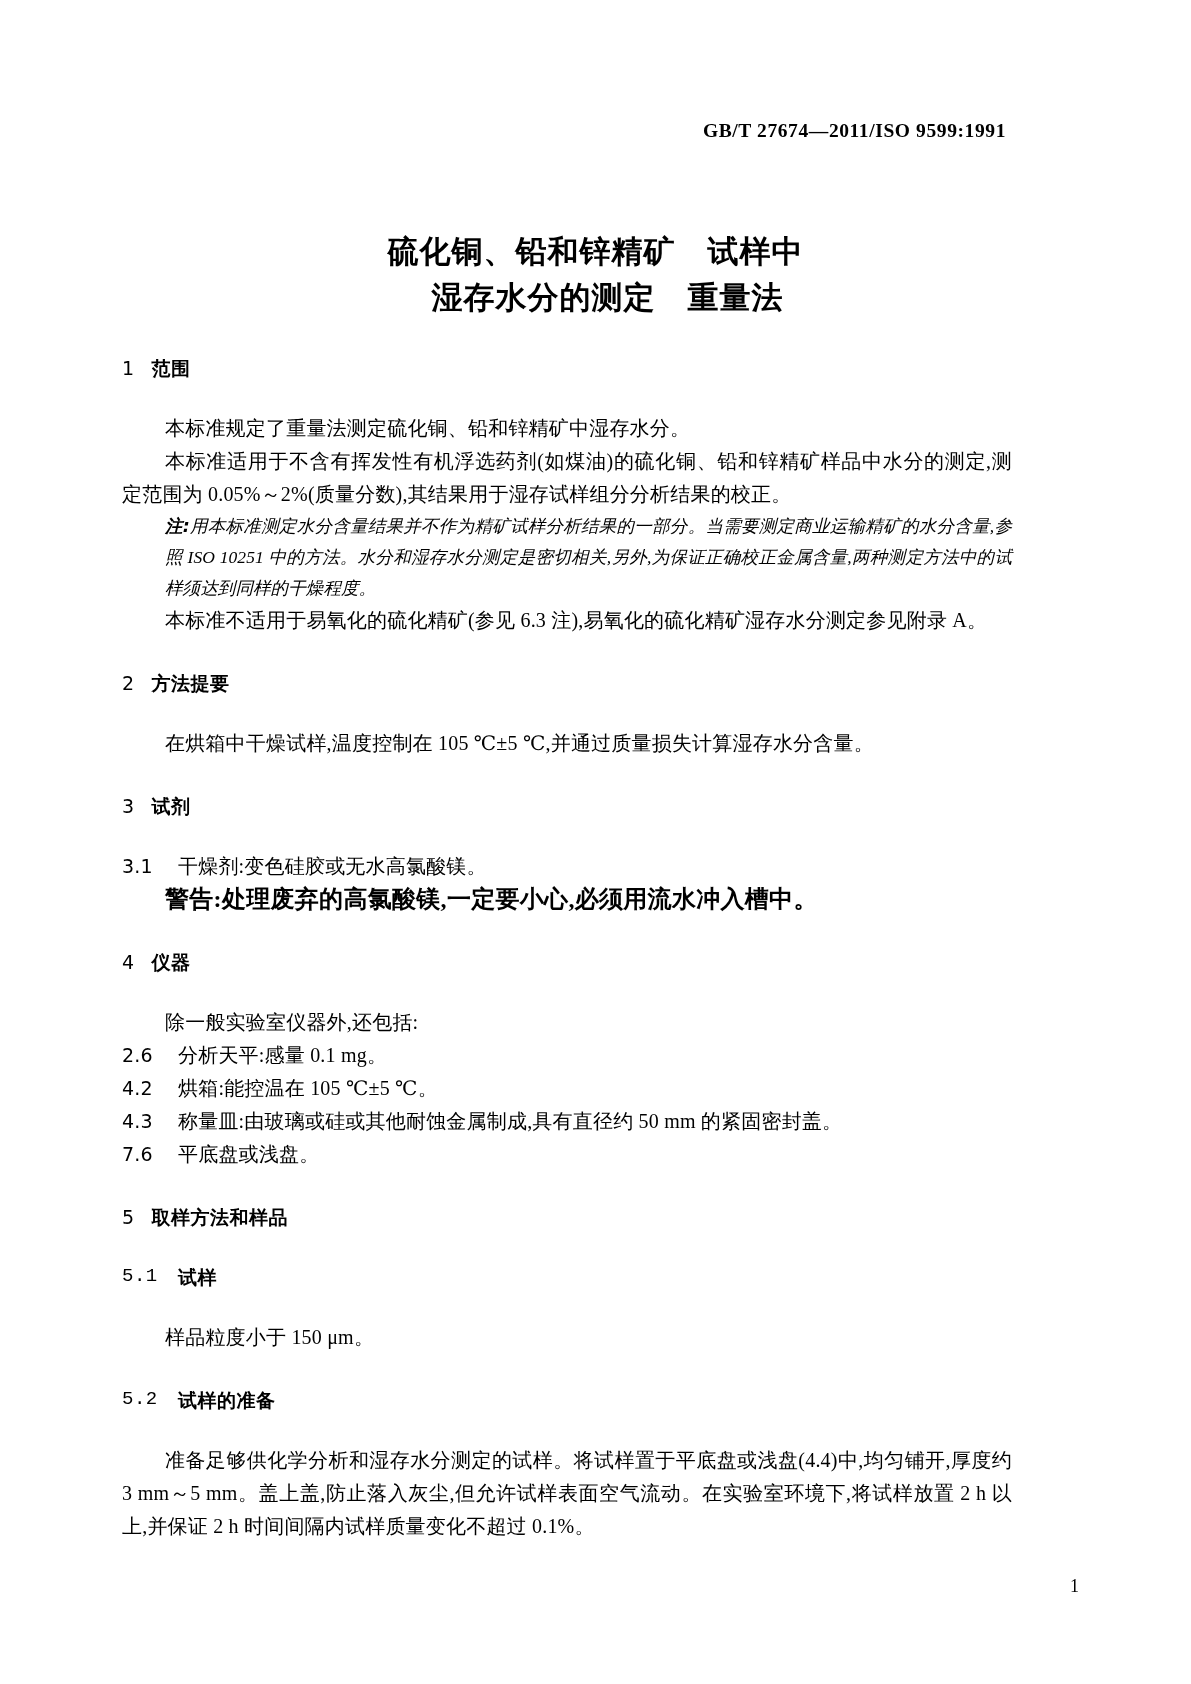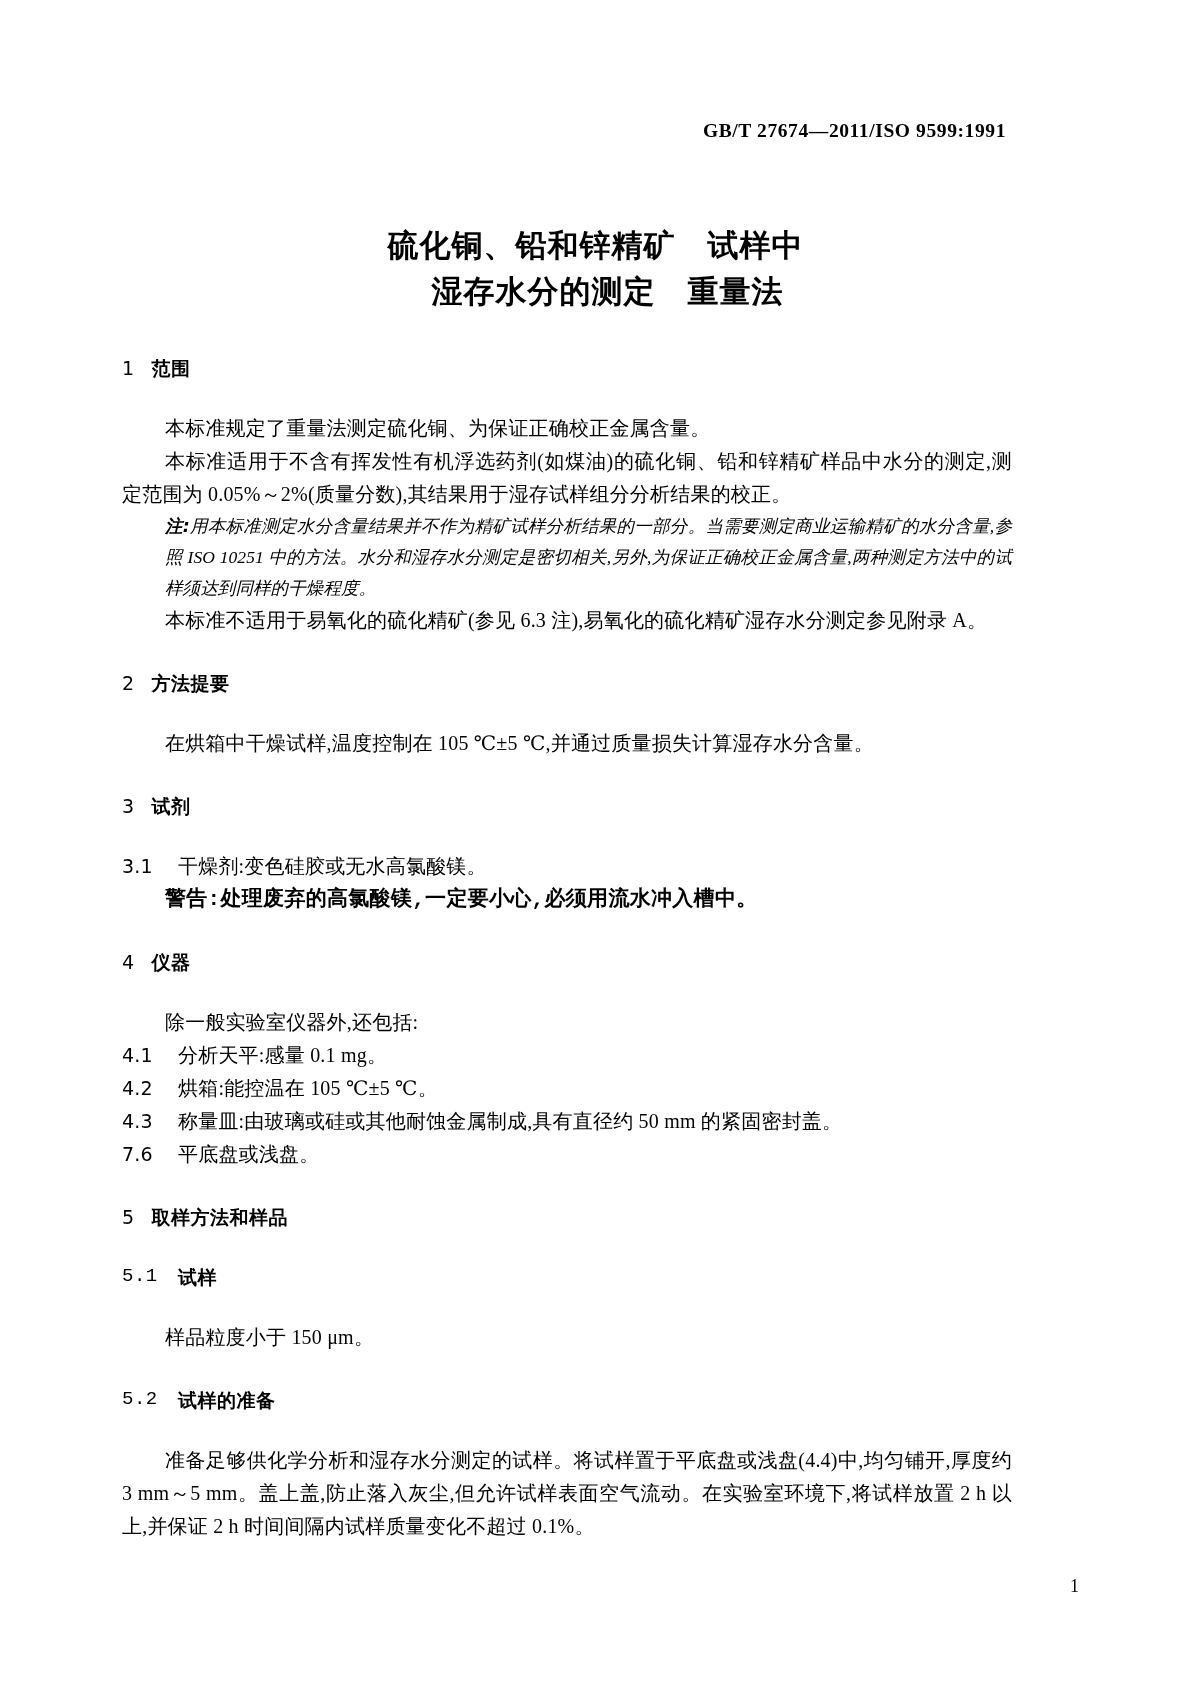--- a/index.html
+++ b/index.html
@@ -29,21 +29,21 @@
     font-family: "Liberation Serif", "DejaVu Serif", serif;
     font-weight: bold;
     font-size: 19.5px;
     letter-spacing: 0.6px;
     white-space: nowrap;
   }
 
   
   .doc-title {
     position: absolute;
-    top: 214px;
+    top: 220px;
     left: 0;
     width: 1191px;
     text-align: center;
     font-family: "DejaVu Sans", "Liberation Sans", sans-serif;
     font-weight: bold;
     font-size: 31px;
     line-height: 46px;
     letter-spacing: 1px;
   }
   .doc-title .line2 {
@@ -103,23 +103,23 @@
     font-family: "DejaVu Sans", "Liberation Sans", sans-serif;
     font-weight: bold;
     font-size: 19px;
     letter-spacing: 0.5px;
     margin: 0;
     display: flex;
   }
   .subhead .num { width: 56px; flex: 0 0 56px; font-weight: normal; font-family: Liberation Mono, monospace; }
 
   .warning {
-    font-family: Liberation Mono, monospace;
-    font-weight: bold;
-    font-size: 21px;
+    font-family: Liberation Serif, serif;
+    font-weight: bold;
+    font-size: 24px;
     line-height: 33px;
     margin: 0;
     padding-left: 43px;
     letter-spacing: 0.3px;
   }
 
   
   .note {
     font-size: 17.5px;
     line-height: 31px;
@@ -157,21 +157,21 @@
     <span class="line1">硫化铜、铅和锌精矿　试样中</span>
     <span class="line2">湿存水分的测定　重量法</span>
   </div>
 
   <div class="content">
 
     <h2 class="section">
       <span class="sec-num">1</span><span class="sec-gap"></span><span>范围</span>
     </h2>
     <div class="sp-30"></div>
-    <p class="para">本标准规定了重量法测定硫化铜、为保证正确校正金属含量。</p>
+    <p class="para">本标准规定了重量法测定硫化铜、铅和锌精矿中湿存水分。</p>
     <p class="para">本标准适用于不含有挥发性有机浮选药剂(如煤油)的硫化铜、铅和锌精矿样品中水分的测定,测定范围为 0.05%～2%(质量分数),其结果用于湿存试样组分分析结果的校正。</p>
     <p class="note"><span class="note-label">注:</span><span class="note-body">用本标准测定水分含量结果并不作为精矿试样分析结果的一部分。当需要测定商业运输精矿的水分含量,参照 ISO 10251 中的方法。水分和湿存水分测定是密切相关,另外,为保证正确校正金属含量,两种测定方法中的试样须达到同样的干燥程度。</span></p>
     <p class="para">本标准不适用于易氧化的硫化精矿(参见 6.3 注),易氧化的硫化精矿湿存水分测定参见附录 A。</p>
 
     <div class="sp-34"></div>
 
     <h2 class="section">
       <span class="sec-num">2</span><span class="sec-gap"></span><span>方法提要</span>
     </h2>
     <div class="sp-30"></div>
@@ -191,21 +191,21 @@
 
     <div class="sp-34"></div>
 
     <h2 class="section">
       <span class="sec-num">4</span><span class="sec-gap"></span><span>仪器</span>
     </h2>
     <div class="sp-30"></div>
     <p class="para">除一般实验室仪器外,还包括:</p>
 
     <div class="clause">
-      <span class="num">4.1</span>
+      <span class="num">2.6</span>
       <span class="txt">分析天平:感量 0.1 mg。</span>
     </div>
     <div class="clause">
       <span class="num">4.2</span>
       <span class="txt">烘箱:能控温在 105 ℃±5 ℃。</span>
     </div>
     <div class="clause">
       <span class="num">4.3</span>
       <span class="txt">称量皿:由玻璃或硅或其他耐蚀金属制成,具有直径约 50 mm 的紧固密封盖。</span>
     </div>

